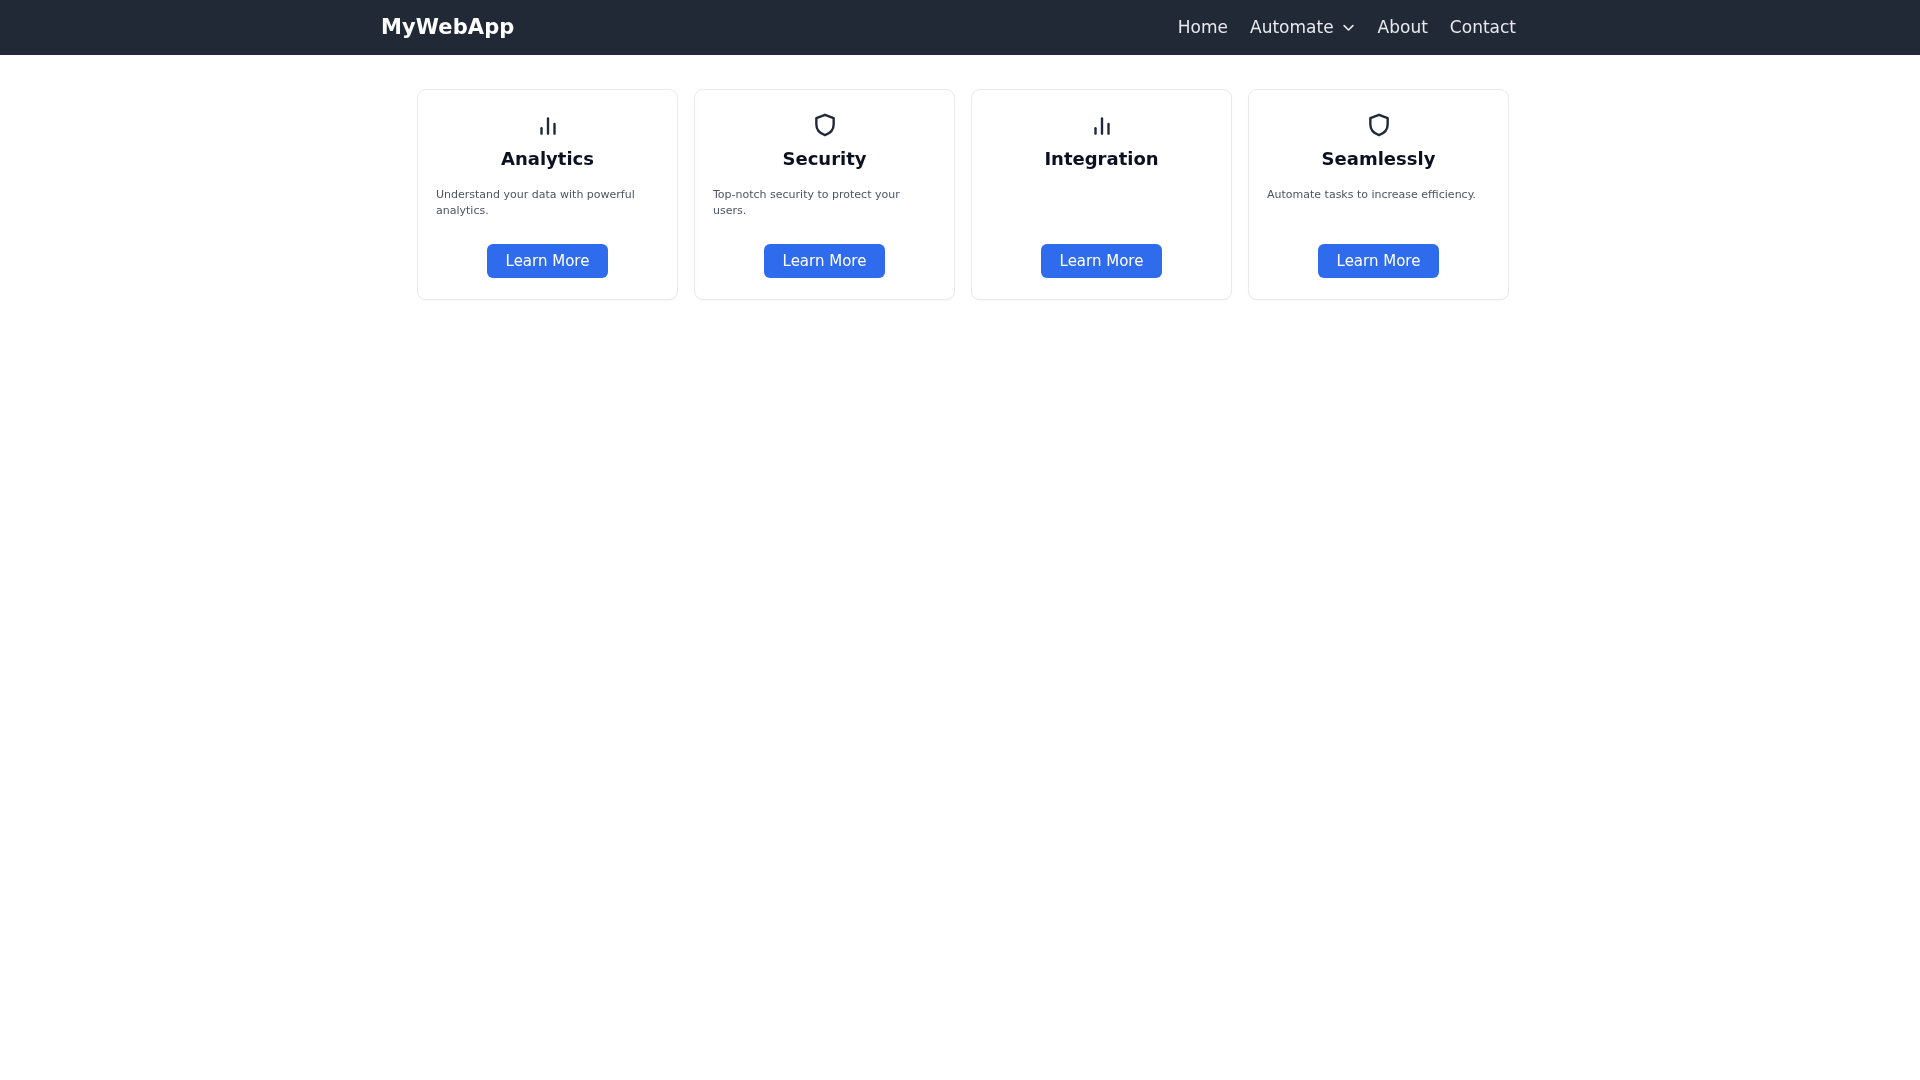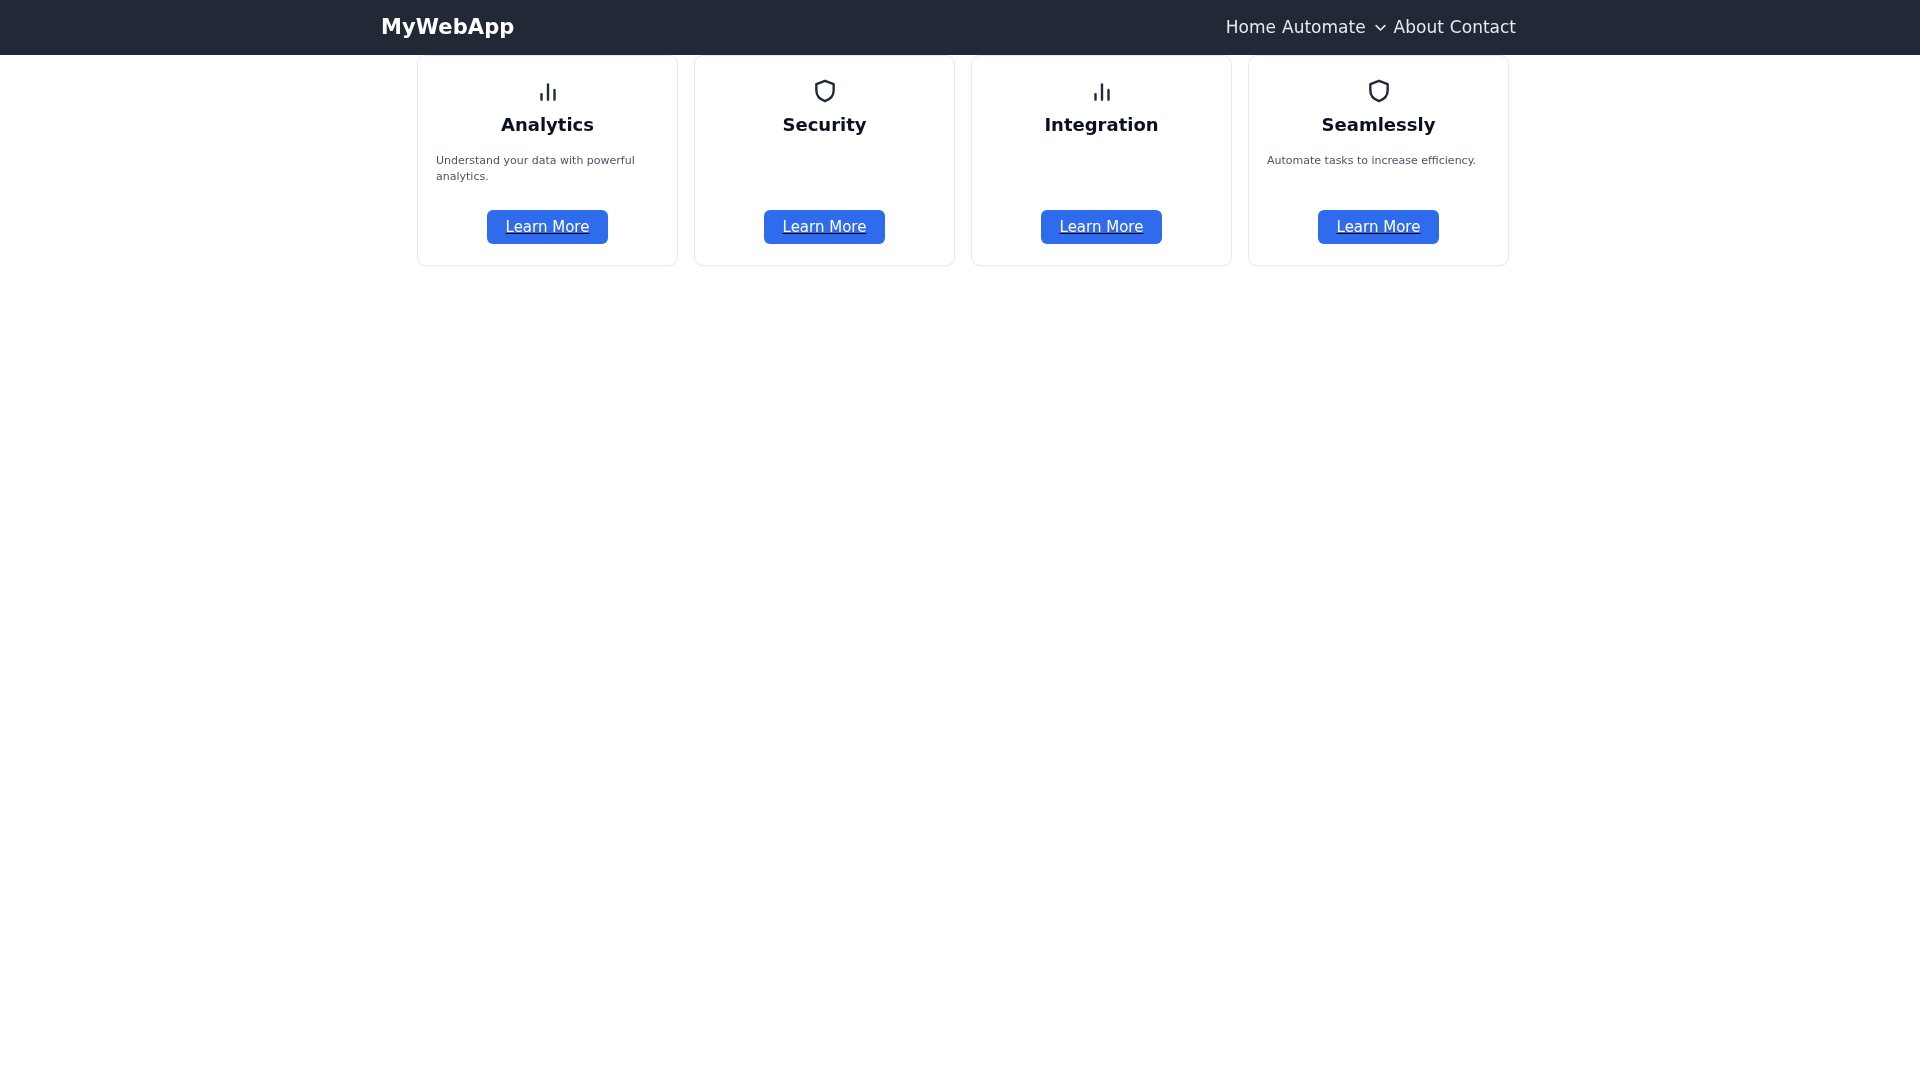--- a/index.html
+++ b/index.html
@@ -30,21 +30,21 @@
     font-weight: bold;
     letter-spacing: 0.1px;
     margin-left: 381px;
     line-height: 1;
     white-space: nowrap;
     text-align: center;
   }
   .nav-links {
     display: flex;
     align-items: flex-start;
-    gap: 6px;
+    gap: 22px;
     margin-right: 404px;
     margin-left: 35px;
   }
   .nav-link {
     color: #e8eaee;
     font-size: 17px;
     line-height: 1;
     text-decoration: none;
     display: flex;
     align-items: center;
@@ -55,20 +55,21 @@
   .chevron-down {
     display: inline-block;
     width: 15px;
     height: 15px;
     flex: 0 0 auto;
   }
   .chevron-down svg { display: block; }
 
   
   .cards-wrap {
+    padding-top: 34px;
     padding-left: 417px;
     display: flex;
     align-items: stretch;
     gap: 16px;
   }
   .card {
     width: 261px;
     background: #ffffff;
     border: 1px solid #e9e9ef;
     border-radius: 9px;
@@ -99,21 +100,20 @@
     line-height: 1.45;
     color: #4b5563;
     margin: 0 0 15px 0;
     text-align: left;
     min-height: 42px;
   }
   .card-action {
     display: flex;
     justify-content: center;
     margin-top: auto;
-    text-decoration: underline;
   }
   .btn-learn {
     background: #2f6bed;
     color: #ffffff;
     border: none;
     border-radius: 6px;
     font-size: 15px;
     font-family: inherit;
     padding: 9px 19px;
     line-height: 1.1;
@@ -170,20 +170,21 @@
     </div>
   </section>
 
   <section class="card">
     <div class="card-icon">
       <svg viewBox="0 0 24 24" width="26" height="26" fill="none" stroke="currentColor" stroke-width="2.2" stroke-linecap="round" stroke-linejoin="round">
         <path d="M12 2.6 L20 5.6 V11.4 C20 16.2 16.6 19.9 12 21.4 C7.4 19.9 4 16.2 4 11.4 V5.6 Z"></path>
       </svg>
     </div>
     <h3 class="card-title">Security</h3>
+    <p class="card-desc">Top-notch security to protect your users.</p>
     <div class="card-action">
       <button class="btn-learn">Learn More</button>
     </div>
   </section>
 
   <section class="card">
     <div class="card-icon">
       <svg viewBox="0 0 24 24" width="26" height="26" fill="none" stroke="currentColor" stroke-width="2.2" stroke-linecap="round">
         <line x1="6" y1="15" x2="6" y2="20"></line>
         <line x1="12" y1="6" x2="12" y2="20"></line>

